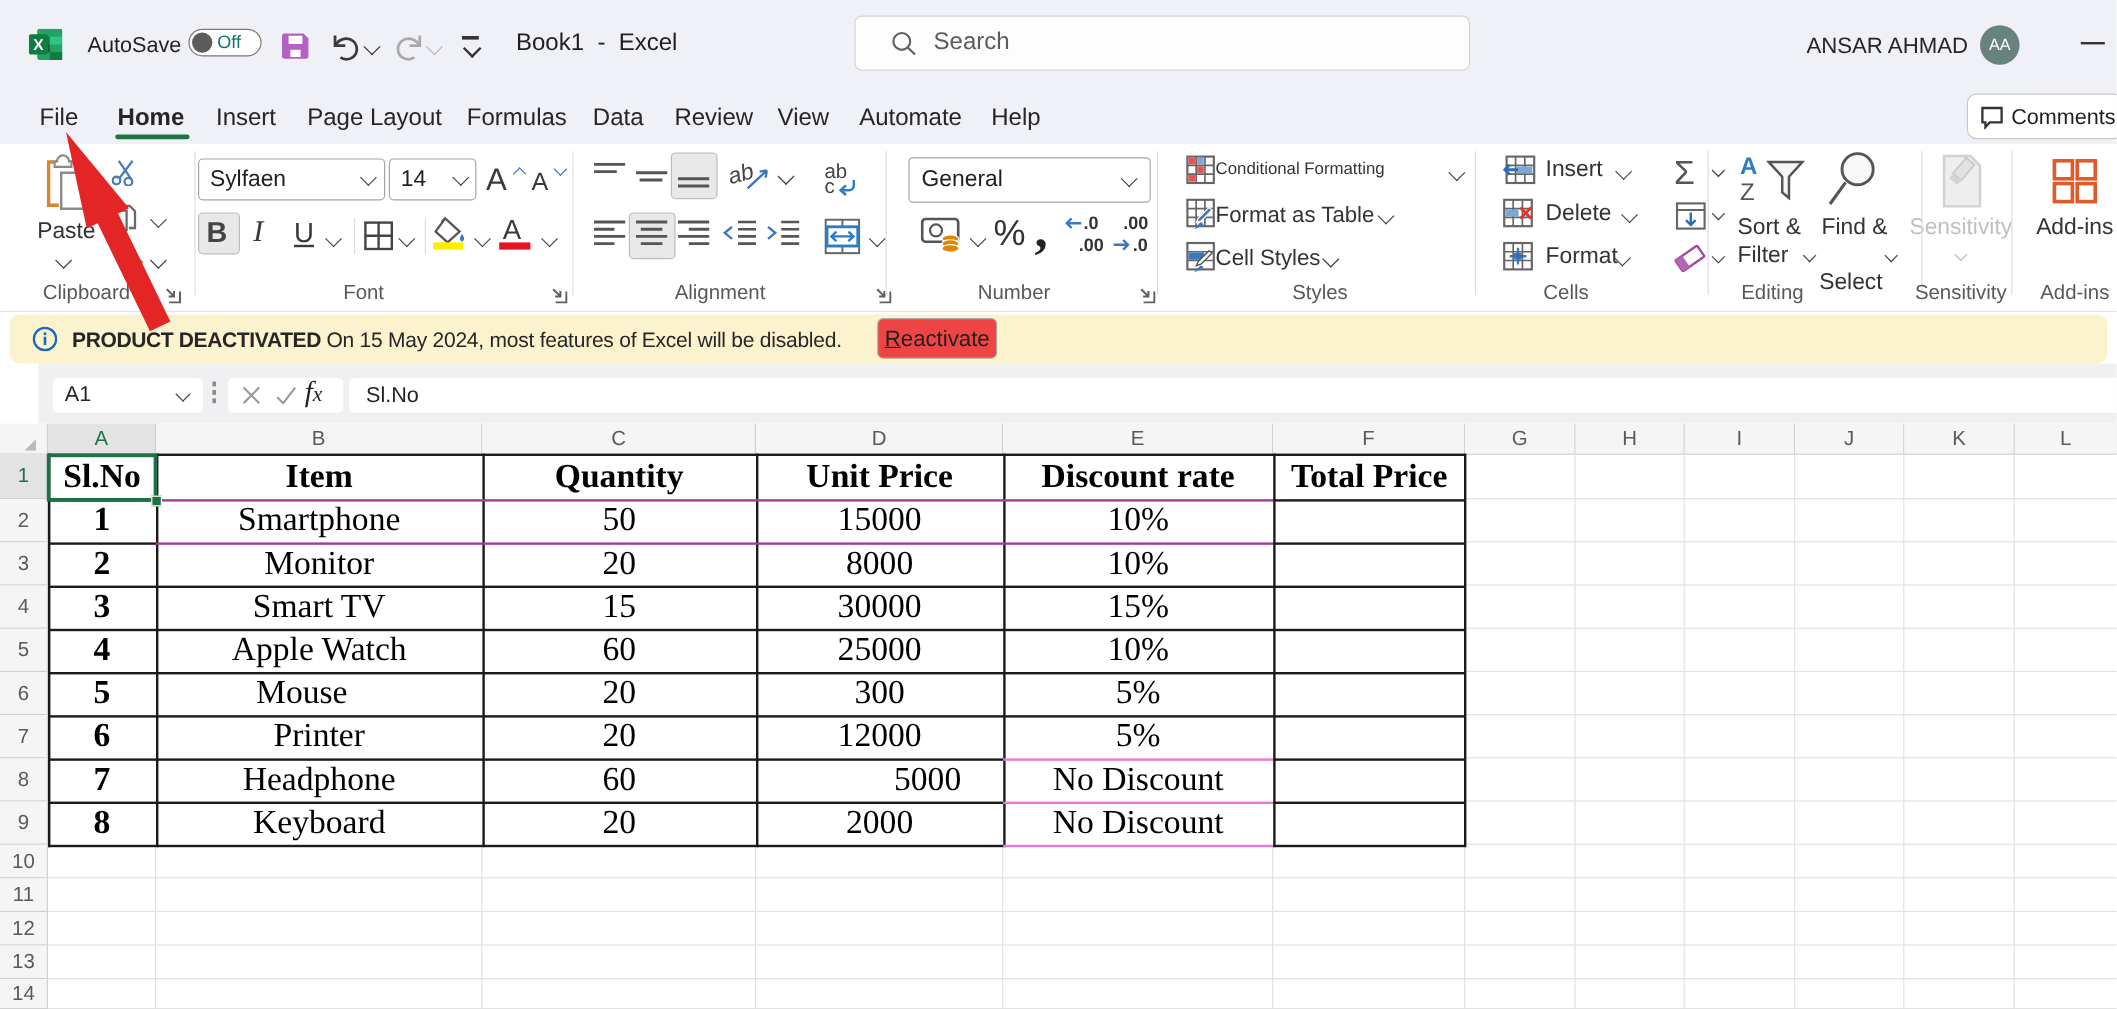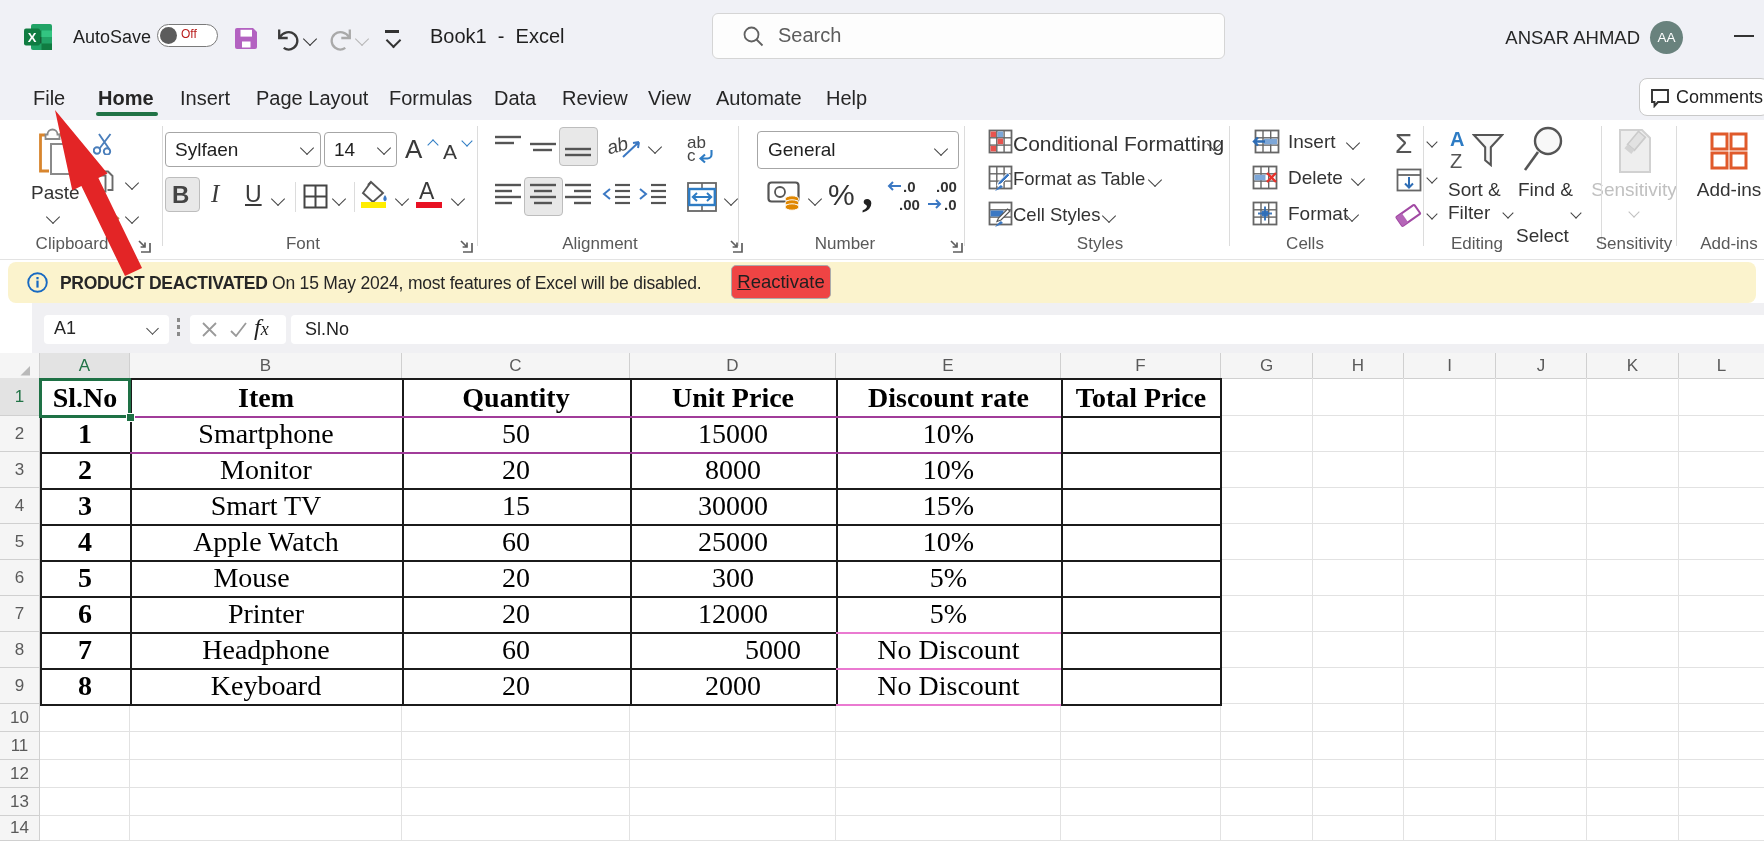--- a/index.html
+++ b/index.html
@@ -41,21 +41,21 @@
       <rect x="17.5" y="6.5" width="10.5" height="6.5" fill="#33c481"></rect>
       <rect x="7" y="13" width="10.5" height="6.5" fill="#185c37"></rect>
       <rect x="17.5" y="19.5" width="10.5" height="6.5" fill="#107c41"></rect>
       <rect x="0" y="4.5" width="16" height="17" rx="2" fill="#107c41"></rect>
       <text x="8" y="18" font-size="13" font-family="Liberation Sans" font-weight="bold" fill="#fff" text-anchor="middle">X</text>
     </svg>
     <div class="abs" style="left:73px;top:27px;font-size:18px;color:#1f1f1f;">AutoSave</div>
 
     <div class="abs" style="left:157px;top:24px;width:61px;height:23px;border:1.3px solid #7a7a7a;border-radius:13px;background:#fff;box-sizing:border-box;">
       <div class="abs" style="left:2px;top:1.7px;width:17px;height:17px;border-radius:50%;background:#5c5c5c;"></div>
-      <div class="abs" style="left:23px;top:2px;font-size:12px;color:#b91c1c;">Off</div>
+      <div class="abs" style="left:23px;top:2px;font-size:15px;color:#0f766e;">Off</div>
     </div>
 
     <svg class="abs" style="left:234px;top:27px" width="24" height="23" viewBox="0 0 24 23">
       <path d="M1 3 a2 2 0 0 1 2-2 h16 l4 4 v15 a2 2 0 0 1 -2 2 h-18 a2 2 0 0 1 -2-2 z" fill="#b362c1"></path>
       <rect x="6.5" y="2.8" width="11.5" height="6.8" fill="#fff"></rect>
       <rect x="8" y="14.5" width="8.5" height="6" fill="#fff"></rect>
     </svg>
 
     <svg class="abs" style="left:275px;top:26px" width="27" height="26" viewBox="0 0 27 26">
       <path d="M4.2 3.5 L4.2 12 L12.7 12" fill="none" stroke="#3a3a3a" stroke-width="2.3"></path>
@@ -300,21 +300,21 @@
       <rect x="1.5" y="1.5" width="22" height="22" fill="#fff" stroke="#666" stroke-width="1.8"></rect>
       <line x1="8.8" y1="1.5" x2="8.8" y2="23.5" stroke="#666" stroke-width="1.4"></line>
         <line x1="16.1" y1="1.5" x2="16.1" y2="23.5" stroke="#666" stroke-width="1.4"></line>
       <line x1="1.5" y1="8.8" x2="23.5" y2="8.8" stroke="#666" stroke-width="1.4"></line>
         <line x1="1.5" y1="16.1" x2="23.5" y2="16.1" stroke="#666" stroke-width="1.4"></line>
       <rect x="2.5" y="2.5" width="5.5" height="5.5" fill="#e8534e"></rect>
         <rect x="9.6" y="9.6" width="5.5" height="5.5" fill="#e8534e"></rect>
       <rect x="2.5" y="16.9" width="5.5" height="5.5" fill="#e8534e"></rect>
         <rect x="9.6" y="2.5" width="5.5" height="5.5" fill="#7da7d8"></rect>
     </svg>
-    <div class="rtext" style="left:1013px;top:12px;font-size:21px;">Conditional Formatting</div>
+    <div class="rtext" style="left:1013px;top:12px;font-size:14px;">Conditional Formatting</div>
     <div class="chev" style="left:1209px;top:19px;"></div>
     <svg class="abs" style="left:988px;top:45px" width="27" height="27" viewBox="0 0 27 27">
       <rect x="1.5" y="1.5" width="22" height="22" fill="#fff" stroke="#666" stroke-width="1.8"></rect>
       <line x1="8.8" y1="1.5" x2="8.8" y2="23.5" stroke="#666" stroke-width="1.4"></line>
         <line x1="16.1" y1="1.5" x2="16.1" y2="23.5" stroke="#666" stroke-width="1.4"></line>
       <line x1="1.5" y1="8.8" x2="23.5" y2="8.8" stroke="#666" stroke-width="1.4"></line>
         <line x1="1.5" y1="16.1" x2="23.5" y2="16.1" stroke="#666" stroke-width="1.4"></line>
       <path d="M22 10 L13 19 l-4 1.5 L10.5 17 L19.5 8 z" fill="#3b78c3" stroke="#fff" stroke-width="1"></path>
       <path d="M7 26 q4-5 6-6 l2 2 q-3 2-8 4z" fill="#3b78c3"></path>
     </svg>

